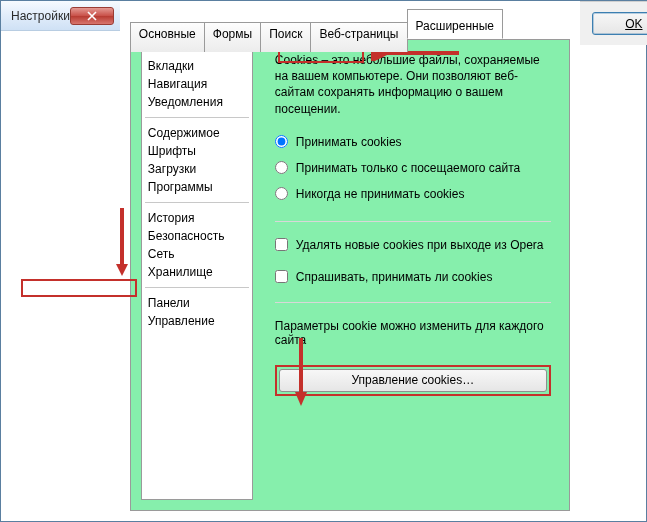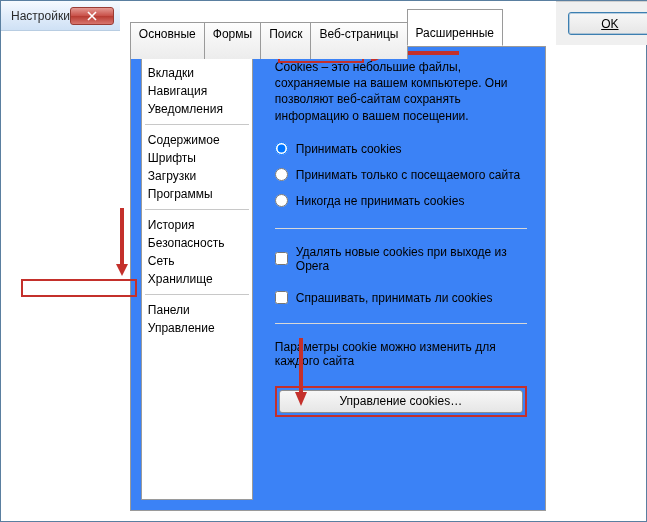--- a/index.html
+++ b/index.html
@@ -5,37 +5,37 @@
   * { box-sizing: border-box; font-family: "Segoe UI", Tahoma, sans-serif; font-size: 12px; }
   body { margin: 0; background: #fff; }
   .window { width: 647px; height: 522px; border: 1px solid #5a7fa0; background: #fff; display: flex; position: relative; }
   .titlebar { height: 30px; background: linear-gradient(#f7fbff, #e3eefb 45%, #cfe1f5); display: flex; align-items: center; padding: 0 6px 0 10px; border-bottom: 1px solid #b8cde2; }
   .titlebar-text { flex: 1; color: #2a2a2a; font-size: 12px; }
   .close-btn { width: 44px; height: 18px; background: linear-gradient(#e49a93, #c9524a 48%, #b83c33 52%, #d8766e); border: 1px solid #9a3c34; border-radius: 3px; display: flex; align-items: center; justify-content: center; cursor: pointer; }
   .close-btn svg { width: 10px; height: 10px; }
   .body { flex: 1; padding: 8px 10px 10px 10px; display: flex; flex-direction: column; position: relative; }
   .tabs { display: flex; position: relative; z-index: 2; }
   .tab { padding: 4px 8px; border: 1px solid #9a9a9a; border-bottom: none; background: linear-gradient(#fdfdfd,#ececec); margin-right: -1px; cursor: pointer; position: relative; top: 13px; }
-  .tab.active { background: #fff; border-bottom: 1px solid #fff; top: 0; padding-top: 16px; padding-bottom: 5px; z-index: 3; }
+  .tab.active { background: #fff; border-bottom: 1px solid #fff; top: 0; padding-top: 9px; padding-bottom: 5px; z-index: 3; }
   .tab-highlight { border: 2px solid #c4302b; position: absolute; pointer-events: none; }
   .tab-highlight.a { left: 277px; top: 40px; width: 86px; height: 22px; }
-  .tab-panel { flex: 1; border: 1px solid #9a9a9a; background: #3b82f6; display: flex; padding: 10px 18px 10px 10px; position: relative; }
+  .tab-panel { flex: 1; border: 1px solid #9a9a9a; background: #86efac; display: flex; padding: 10px 18px 10px 10px; position: relative; }
   .sidebar { width: 112px; border: 1px solid #9a9a9a; background: #fff; padding: 6px 0; margin-right: 22px; }
   .side-item { padding: 2px 6px; cursor: pointer; white-space: nowrap; overflow: hidden; }
   .side-item.selected { background: #2f70c4; color: #fff; }
   .side-sep { height: 1px; background: #c8c8c8; margin: 6px 3px; }
   .content { flex: 1; padding-top: 2px; }
   .desc { line-height: 1.35; margin-bottom: 18px; }
   .radio-row { display: flex; align-items: center; margin-bottom: 12px; }
   .radio-row input { margin: 0 8px 0 0; }
   .check-row { display: flex; align-items: center; margin-bottom: 18px; }
   .check-row input { margin: 0 8px 0 0; }
   .hr { height: 1px; background: #d8d8d8; margin: 6px 0 16px 0; }
   .manage-label { margin-bottom: 18px; }
-  .manage-btn { width: 244px; height: 23px; background: linear-gradient(#f7f7f7,#e6e6e6); border: 1px solid #8f8f8f; border-radius: 3px; cursor: pointer; display: flex; align-items: center; justify-content: center; }
+  .manage-btn { width: 268px; height: 23px; background: linear-gradient(#f7f7f7,#e6e6e6); border: 1px solid #8f8f8f; border-radius: 3px; cursor: pointer; display: flex; align-items: center; justify-content: center; }
   .manage-wrap { display: inline-block; border: 2px solid #c4302b; padding: 2px; }
   .footer { height: 44px; display: flex; align-items: center; justify-content: flex-end; padding: 0 12px; gap: 6px; background: #f0f0f0; border-top: 1px solid #d0d0d0; }
   .btn { min-width: 84px; height: 23px; background: linear-gradient(#f7f7f7,#e6e6e6); border: 1px solid #8f8f8f; border-radius: 3px; cursor: pointer; display: flex; align-items: center; justify-content: center; }
   .btn.default { border-color: #3c7fb1; box-shadow: 0 0 0 1px rgba(60,127,177,.35) inset; text-decoration: underline; }
   .arrow { position: absolute; pointer-events: none; }
   .arrow svg { display: block; }
   .cookies-highlight { position: absolute; border: 2px solid #c4302b; left: 20px; top: 278px; width: 116px; height: 18px; pointer-events: none; }
 </style>
 </head>
 <body>

